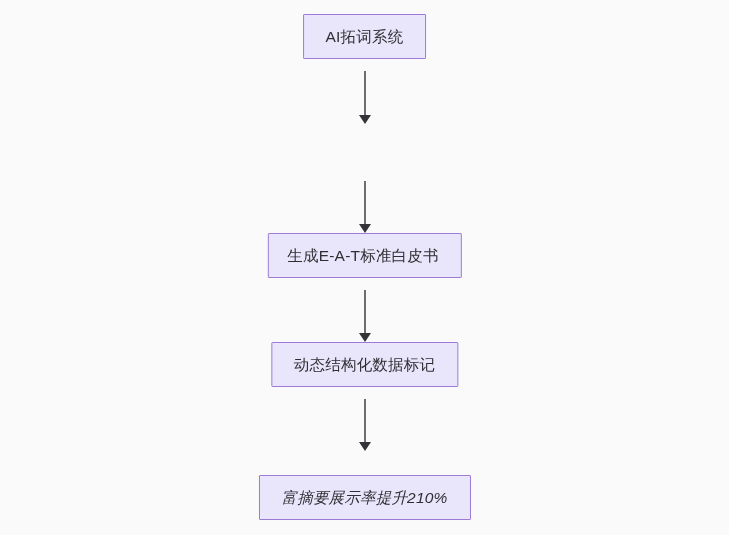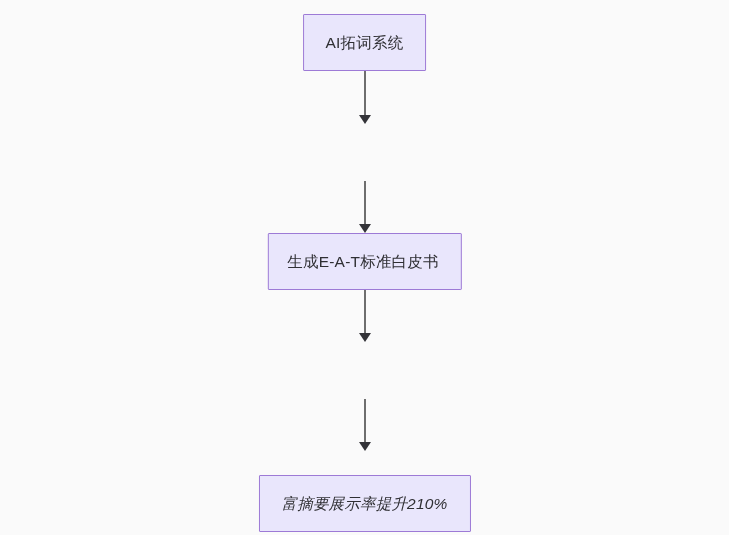--- a/index.html
+++ b/index.html
@@ -17,21 +17,21 @@
   #flowchart {
     position: relative;
     width: 729px;
     height: 535px;
   }
 
   .node {
     position: absolute;
     left: 50%;
     transform: translateX(-50%);
-    height: 57px;
+    height: 45px;
     box-sizing: border-box;
     background: #e9e6fc;
     border: 1.5px solid #9d7ad6;
     border-radius: 1px;
     display: flex;
     align-items: center;
     justify-content: center;
     color: #2f2f33;
     font-size: 15.5px;
     line-height: 1;
@@ -105,20 +105,23 @@
 
   <div class="node node-2">
     <span>生成E-A-T标准白皮书</span>
   </div>
 
   <div class="edge edge-2">
     <span class="shaft"></span>
     <span class="head"></span>
   </div>
 
+  <div class="node node-3">
+    <span>动态结构化数据标记</span>
+  </div>
 
   <div class="edge edge-3">
     <span class="shaft"></span>
     <span class="head"></span>
   </div>
 
   <div class="node node-4">
     <span>富摘要展示率提升210%</span>
   </div>
 

